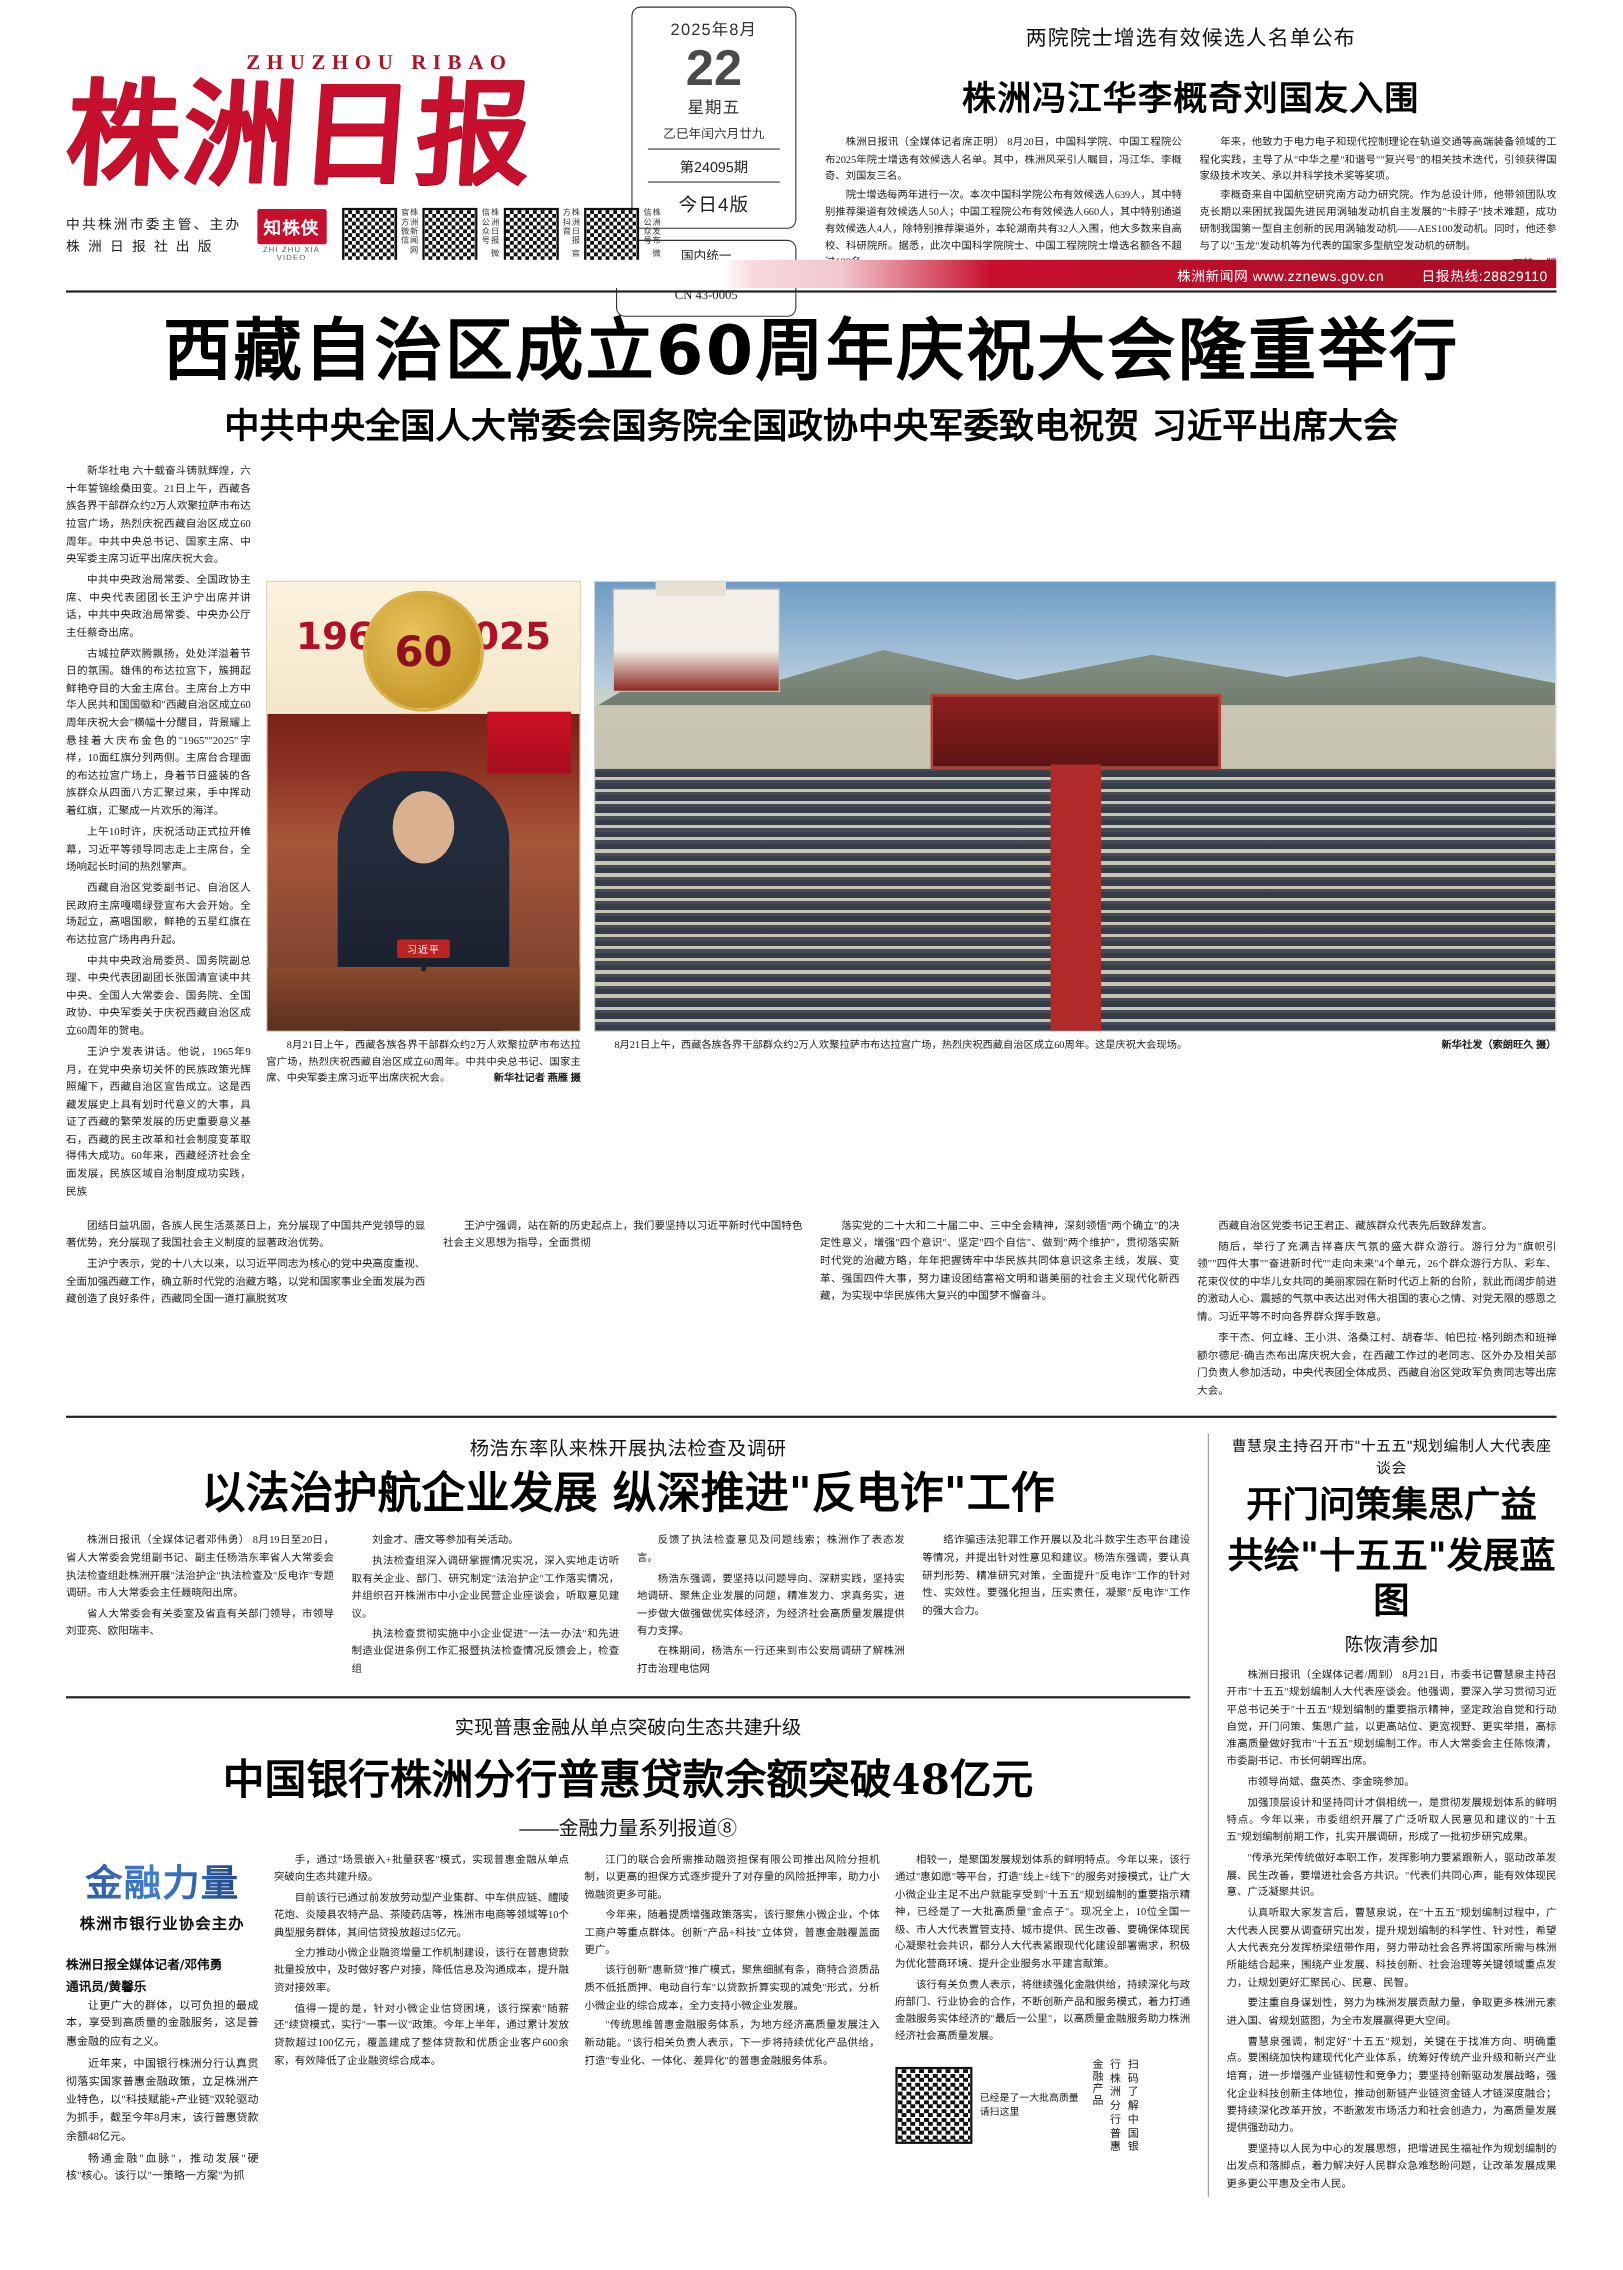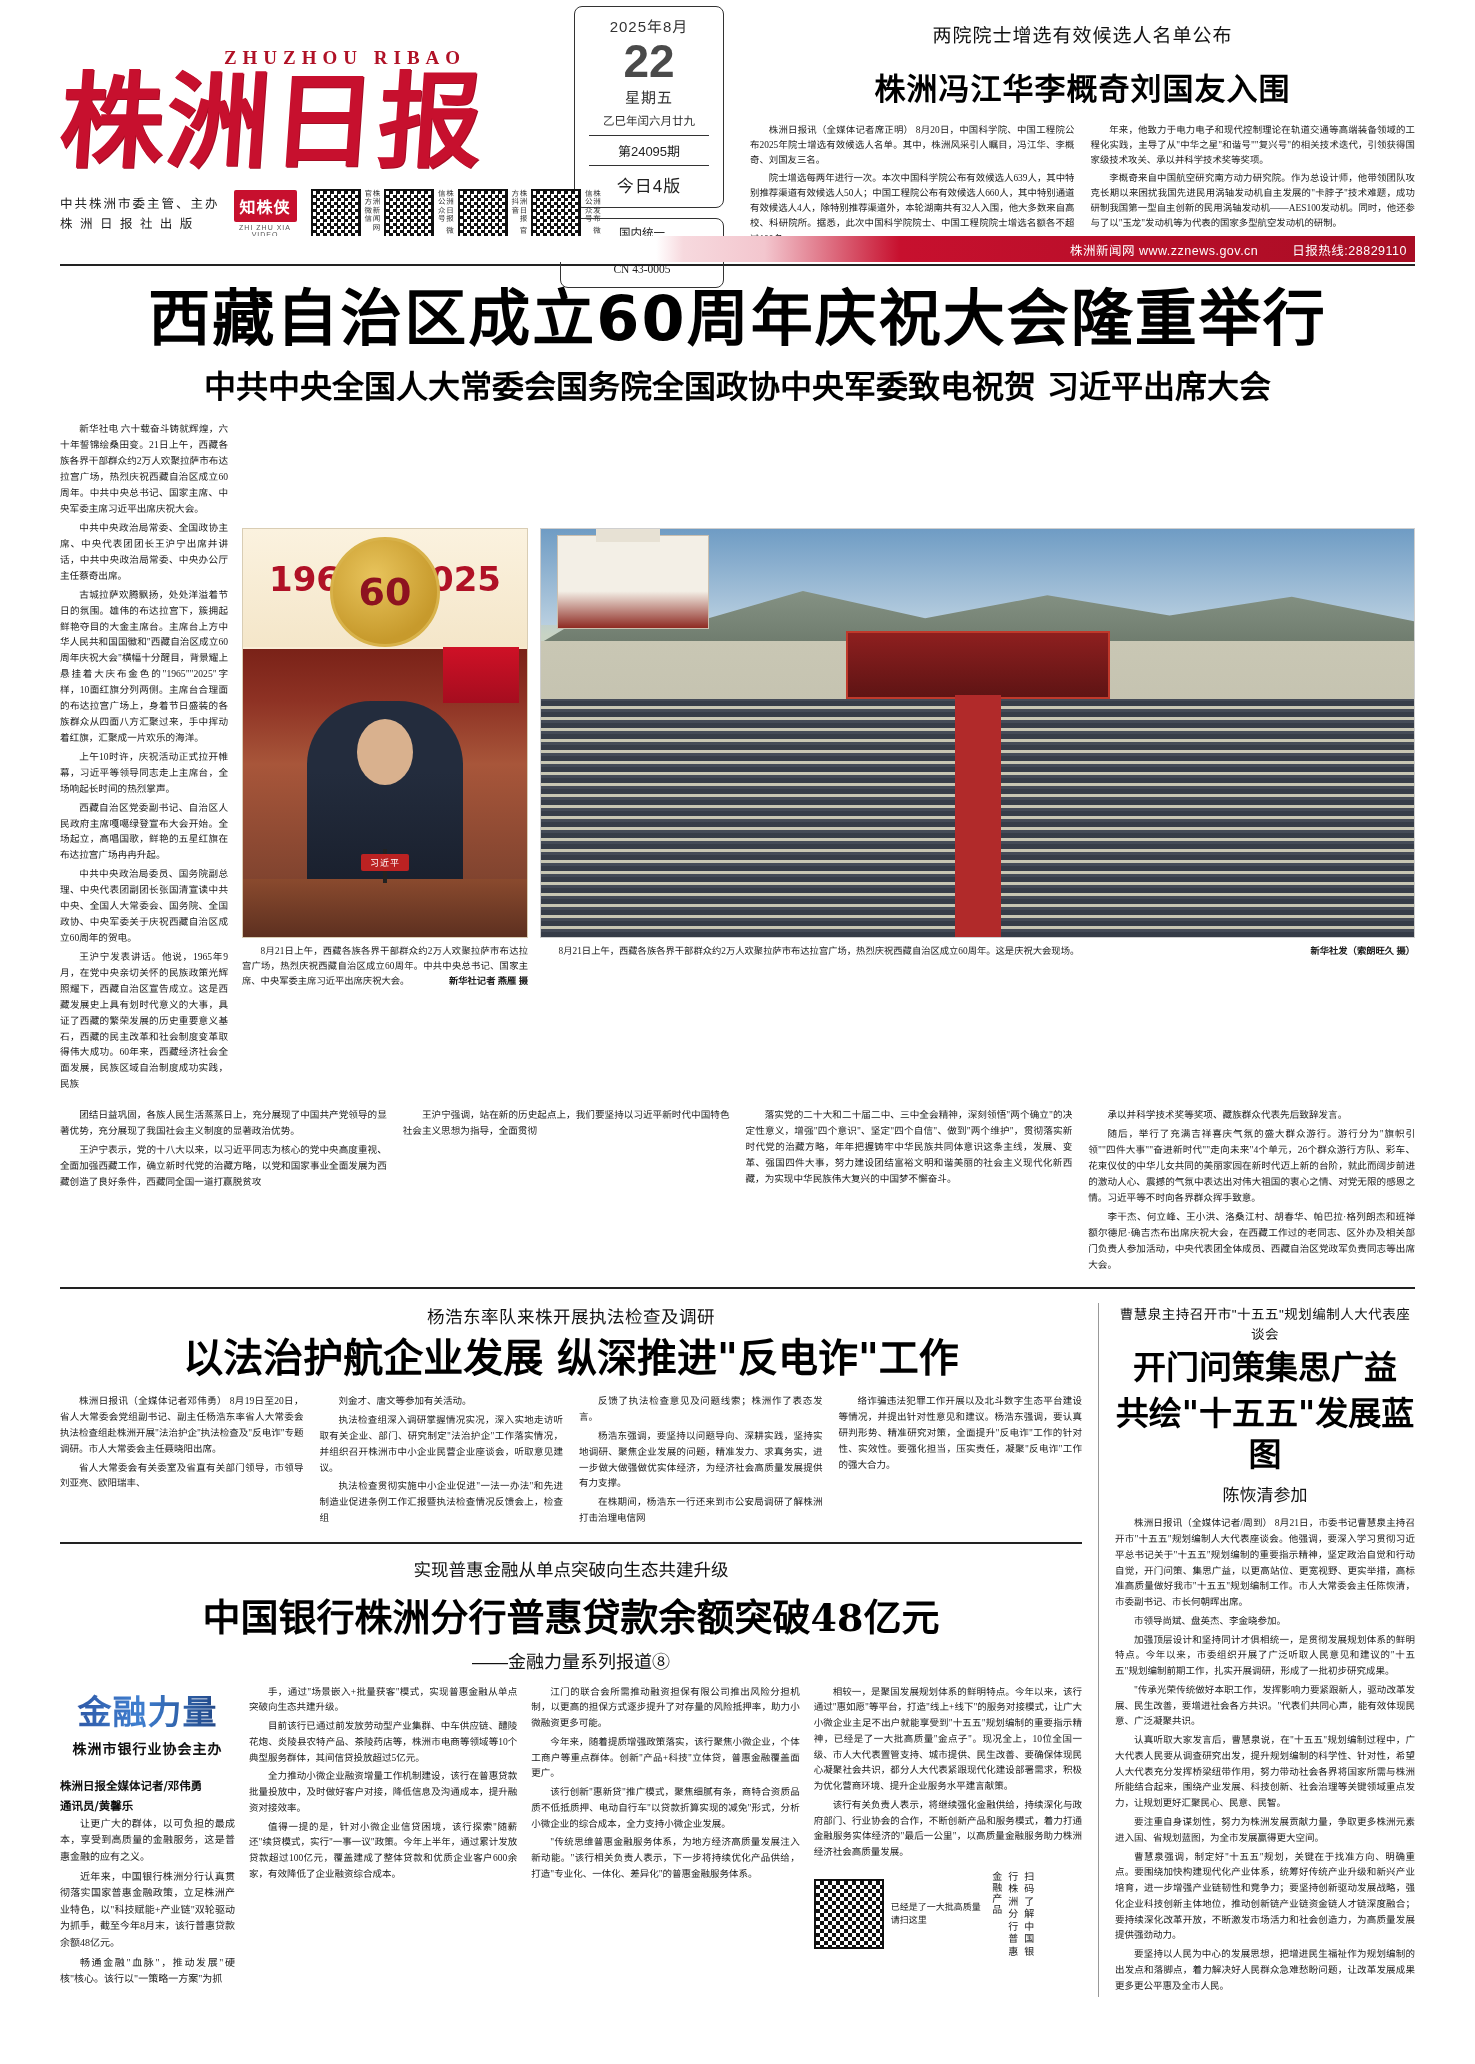--- a/index.html
+++ b/index.html
@@ -360,21 +360,21 @@
       <p>团结日益巩固，各族人民生活蒸蒸日上，充分展现了中国共产党领导的显著优势，充分展现了我国社会主义制度的显著政治优势。</p>
       <p>王沪宁表示，党的十八大以来，以习近平同志为核心的党中央高度重视、全面加强西藏工作，确立新时代党的治藏方略，以党和国家事业全面发展为西藏创造了良好条件，西藏同全国一道打赢脱贫攻</p>
     </div>
     <div>
       <p>王沪宁强调，站在新的历史起点上，我们要坚持以习近平新时代中国特色社会主义思想为指导，全面贯彻</p>
     </div>
     <div>
       <p>落实党的二十大和二十届二中、三中全会精神，深刻领悟"两个确立"的决定性意义，增强"四个意识"、坚定"四个自信"、做到"两个维护"，贯彻落实新时代党的治藏方略，年年把握铸牢中华民族共同体意识这条主线，发展、变革、强国四件大事，努力建设团结富裕文明和谐美丽的社会主义现代化新西藏，为实现中华民族伟大复兴的中国梦不懈奋斗。</p>
     </div>
     <div>
-      <p>承以并科学技术奖等奖项、藏族群众代表先后致辞发言。</p>
+      <p>西藏自治区党委书记王君正、藏族群众代表先后致辞发言。</p>
       <p>随后，举行了充满吉祥喜庆气氛的盛大群众游行。游行分为"旗帜引领""四件大事""奋进新时代""走向未来"4个单元，26个群众游行方队、彩车、花束仪仗的中华儿女共同的美丽家园在新时代迈上新的台阶，就此而阔步前进的激动人心、震撼的气氛中表达出对伟大祖国的衷心之情、对党无限的感恩之情。习近平等不时向各界群众挥手致意。</p>
       <p>李干杰、何立峰、王小洪、洛桑江村、胡春华、帕巴拉·格列朗杰和班禅额尔德尼·确吉杰布出席庆祝大会，在西藏工作过的老同志、区外办及相关部门负责人参加活动，中央代表团全体成员、西藏自治区党政军负责同志等出席大会。</p>
     </div>
   </div>
 
   <div class="sect-rule"></div>
 
   <div class="mid">
 
     <div class="mid-left">

